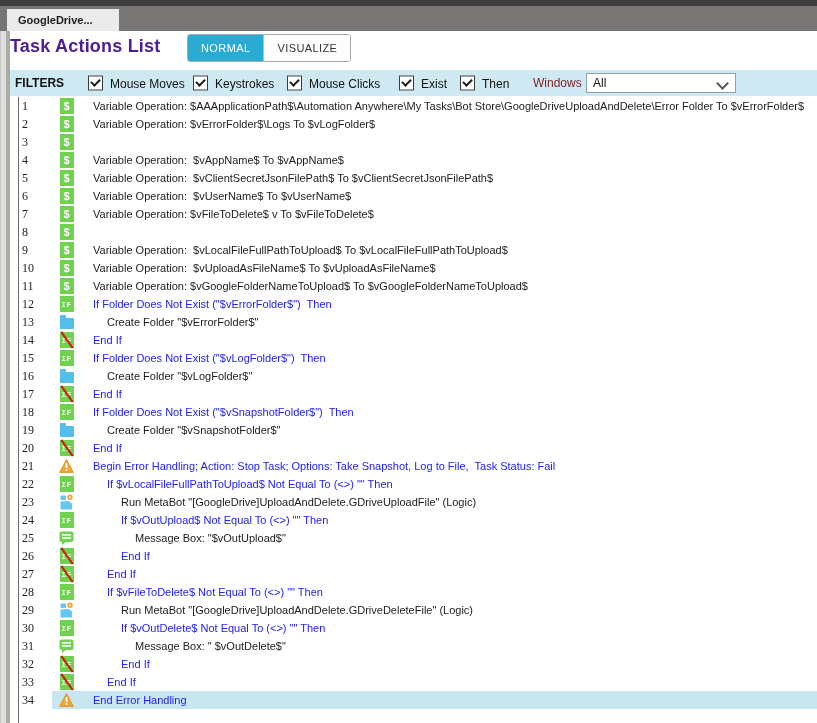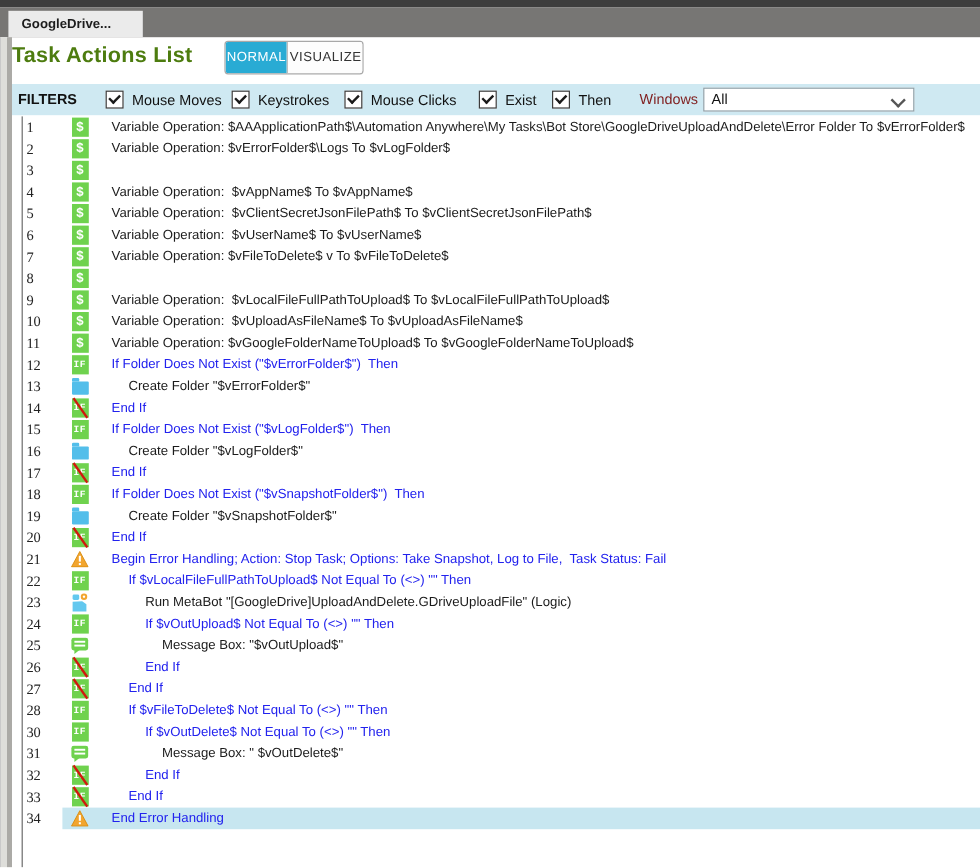--- a/index.html
+++ b/index.html
@@ -7,38 +7,38 @@
           font-family:"Liberation Sans",sans-serif;-webkit-font-smoothing:antialiased;}
 
   
   .top-strip{position:absolute;left:0;top:0;width:100%;height:6px;background:#3d3d3d;}
   .tabbar{position:absolute;left:0;top:6px;width:100%;height:25px;background:#777674;}
   .tab{position:absolute;left:7px;top:3px;height:22px;width:112px;background:#ebebeb;
        display:flex;align-items:center;padding-left:11px;box-sizing:border-box;
        font-size:11px;font-weight:bold;color:#1c1c1c;}
 
   
-  .page-title{position:absolute;left:10px;top:36px;font-size:18px;font-weight:bold;color:#4d7c0f;letter-spacing:.2px;}
+  .page-title{position:absolute;left:10px;top:36px;font-size:18px;font-weight:bold;color:#4c1d95;letter-spacing:.2px;}
   .mode{position:absolute;left:187px;top:34px;height:28px;display:flex;border:1px solid #a8a8a8;
         border-radius:3px;overflow:hidden;background:#fdfdfd;box-sizing:border-box;}
   .mode .mbtn{height:100%;display:flex;align-items:center;justify-content:center;
-        font-size:11px;color:#333;background:#fdfdfd;padding:0 1px;letter-spacing:.4px;cursor:default;}
+        font-size:11px;color:#333;background:#fdfdfd;padding:0 13px;letter-spacing:.4px;cursor:default;}
   .mode .mbtn.active{background:#29abd4;color:#fff;}
   .mode .mbtn + .mbtn{border-left:1px solid #bdbdbd;}
 
   
   .filterbar{position:absolute;left:10px;right:0;top:70px;height:26px;background:#cfe9f2;}
   .flabel{position:absolute;left:5px;top:50%;transform:translateY(-50%);font-size:12px;font-weight:bold;color:#111;}
   .cbgroup{position:absolute;top:50%;transform:translateY(-50%);display:flex;align-items:center;gap:7px;
            font-size:12px;color:#111;}
   .cb{width:13px;height:13px;background:#fff;border:1px solid #3c3c3c;position:relative;box-sizing:content-box;}
   .cb:after{content:"";position:absolute;left:2px;top:2px;width:7px;height:4px;
             border-left:2px solid #1a1a1a;border-bottom:2px solid #1a1a1a;transform:rotate(-45deg);}
   .winlabel{position:absolute;left:523px;top:50%;transform:translateY(-50%);font-size:12px;color:#7f1d1d;}
-  .winselect{position:absolute;left:576px;top:3px;width:176px;height:20px;background:#fff;
+  .winselect{position:absolute;left:576px;top:3px;width:150px;height:20px;background:#fff;
              border:1px solid #8fa0a8;font-size:12px;color:#111;display:flex;align-items:center;
              padding-left:6px;box-sizing:border-box;}
   .chev{position:absolute;right:8px;top:5px;width:7px;height:7px;border-left:2px solid #555;
         border-bottom:2px solid #555;transform:rotate(-45deg);}
 
   
   .left-rail{position:absolute;left:0;top:31px;bottom:0;width:10px;
      background:linear-gradient(to right,#c9c9c9 0,#c9c9c9 1px,#dededa 1px,#dededa 6px,#abaaa6 6px,#abaaa6 10px);}
   .vline{position:absolute;left:18px;top:97px;bottom:0;width:1px;background:#6b6b6b;}
 
@@ -311,20 +311,32 @@
         <span class="txt b" style="left:107px">End If</span>
       </div>
       <div class="row">
         <span class="num">28</span>
         <span class="icw">
           <span class="ic-green ic-if">IF</span>
         </span>
         <span class="txt b" style="left:107px">If $vFileToDelete$ Not Equal To (&lt;&gt;) "" Then</span>
       </div>
       <div class="row">
+        <span class="num">29</span>
+        <span class="icw">
+          <svg width="15" height="16" viewBox="0 0 15 16">
+            <circle cx="11" cy="3.2" r="2.7" fill="#f2a52f"></circle>
+            <circle cx="11" cy="3.2" r="1" fill="#fff"></circle>
+            <rect x="1.5" y="1.5" width="5.5" height="4.5" rx="1.2" fill="#63c8ef"></rect>
+            <path d="M1.5 7.5 L9.5 7 L13 9.5 L13 15.5 L1.5 15.5 Z" fill="#63c8ef"></path>
+          </svg>
+        </span>
+        <span class="txt k" style="left:121px">Run MetaBot "[GoogleDrive]UploadAndDelete.GDriveDeleteFile" (Logic)</span>
+      </div>
+      <div class="row">
         <span class="num">30</span>
         <span class="icw">
           <span class="ic-green ic-if">IF</span>
         </span>
         <span class="txt b" style="left:121px">If $vOutDelete$ Not Equal To (&lt;&gt;) "" Then</span>
       </div>
       <div class="row">
         <span class="num">31</span>
         <span class="icw">
           <svg width="15" height="15" viewBox="0 0 15 15">

